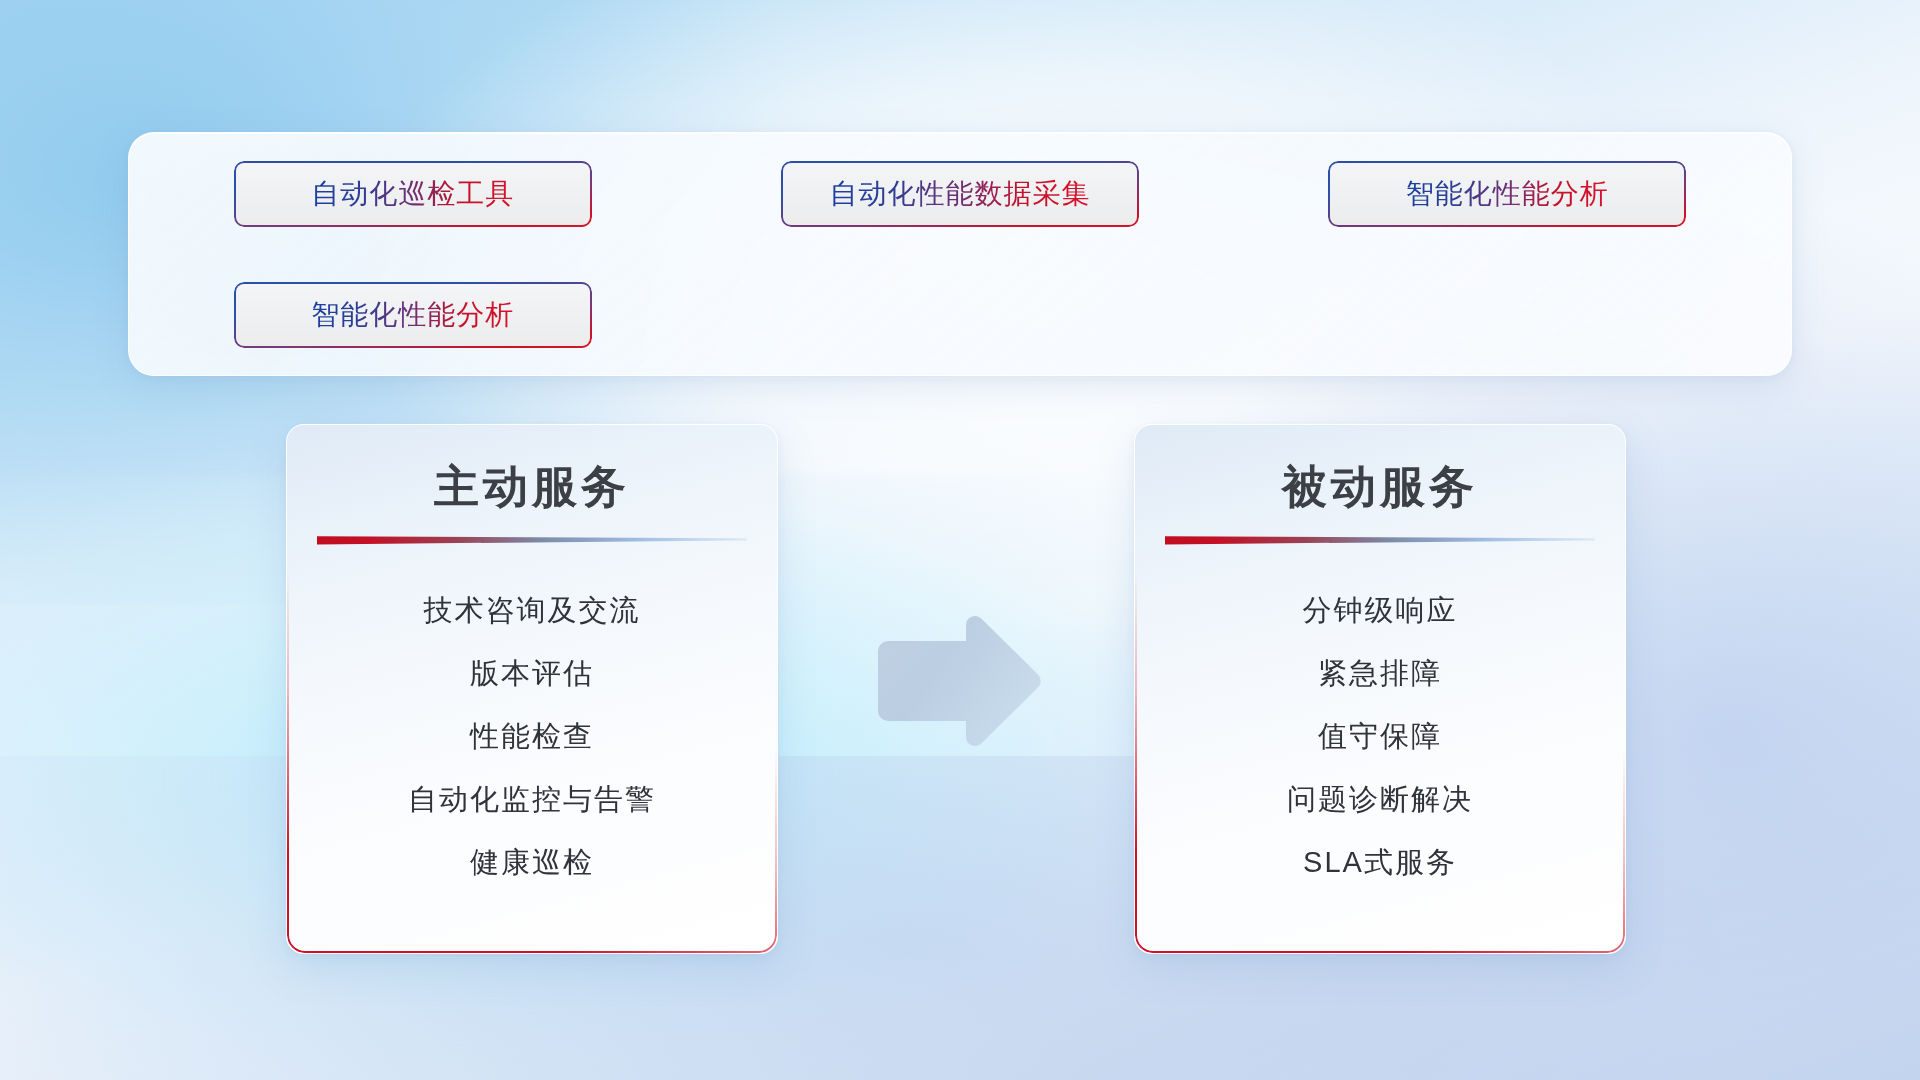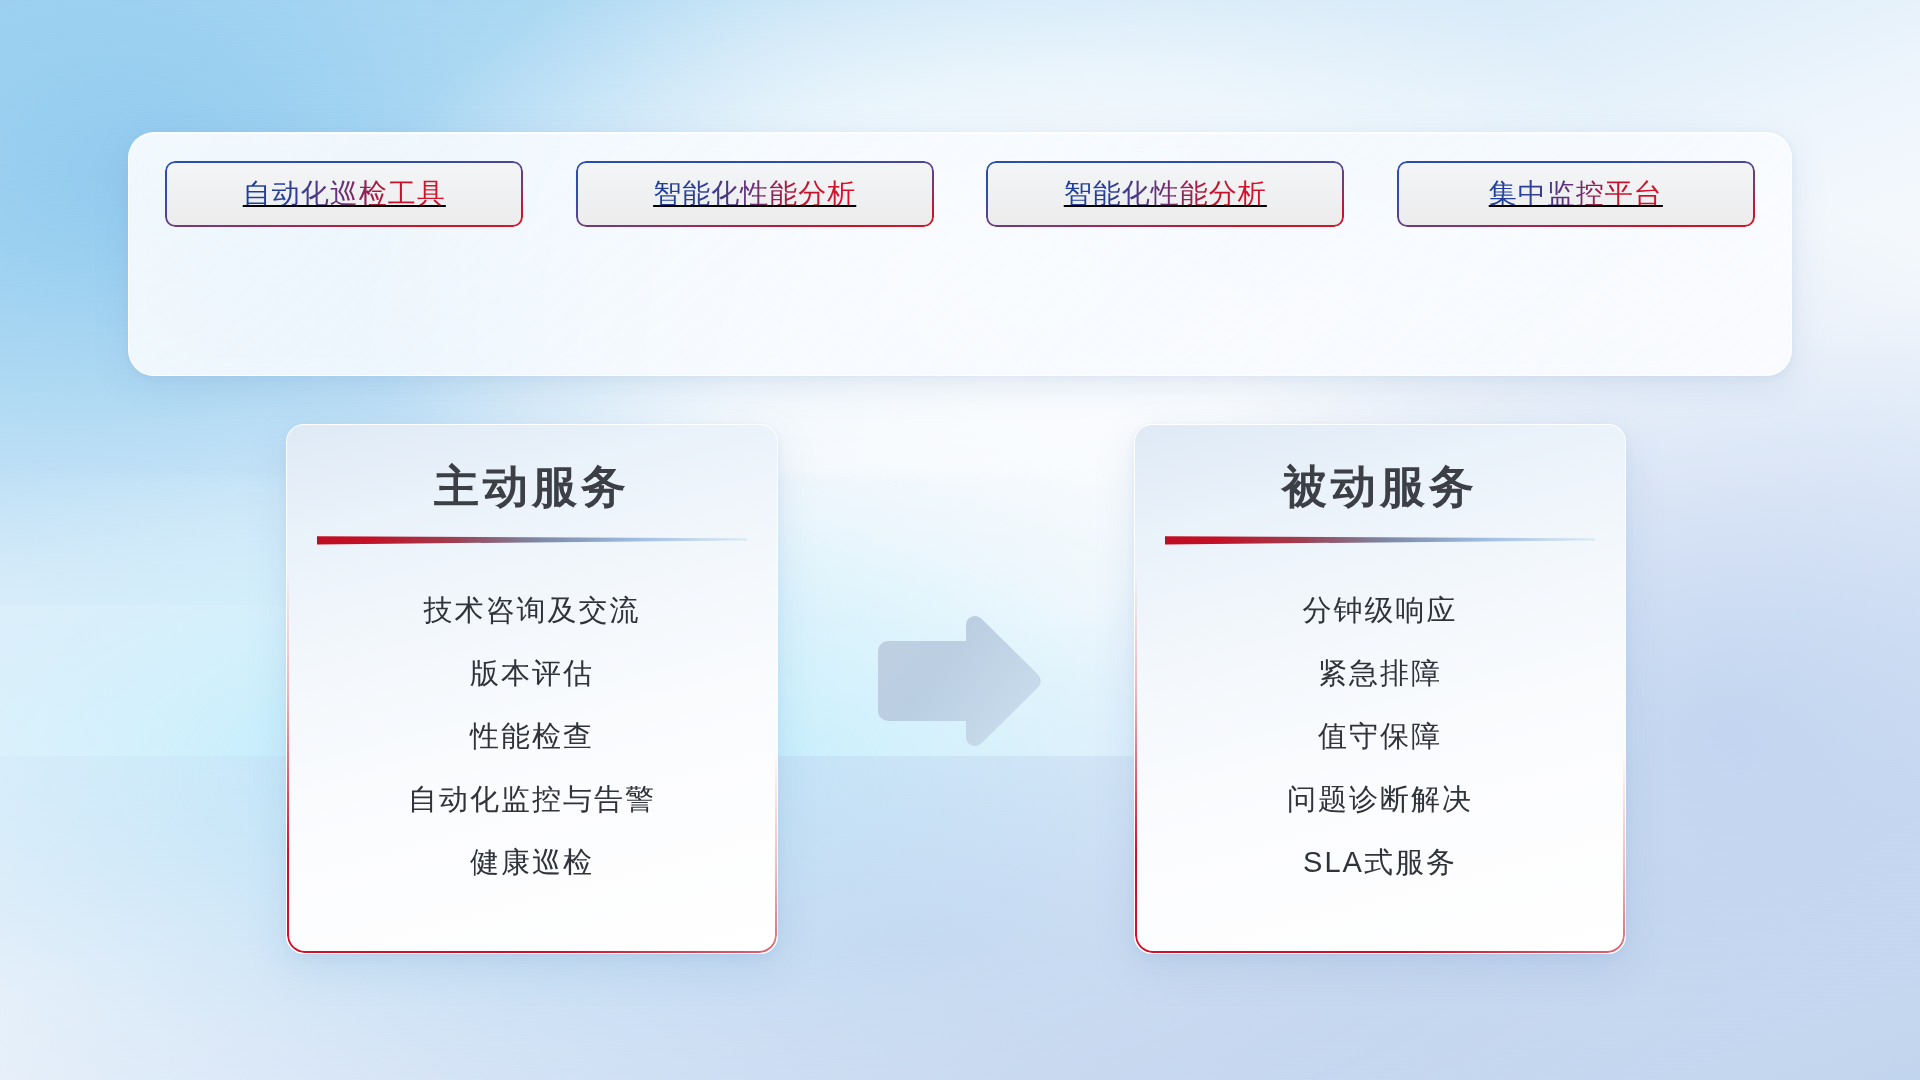--- a/index.html
+++ b/index.html
@@ -119,27 +119,26 @@
         rgba(250,252,255,0.80) 30%,
         rgba(246,250,254,0.72) 62%,
         rgba(252,253,255,0.86) 100%);
     border: 1px solid rgba(255,255,255,0.85);
     box-shadow:
        0 10px 34px rgba(110,150,195,0.17),
        0 2px 8px rgba(120,160,200,0.10),
        inset 0 1px 0 rgba(255,255,255,0.95);
     backdrop-filter: blur(8px);
     display: grid;
-    grid-template-columns: repeat(4, 1fr);
+    grid-template-columns: repeat(3, 1fr);
     grid-template-rows: repeat(2, 1fr);
     align-items: center;
     justify-items: center;
     padding: 0 10px;
     box-sizing: border-box;
-    text-decoration: underline;
   }
 
   .pill {
     position: relative;
     width: 358px;
     height: 66px;
     border-radius: 10px;
     display: flex;
     align-items: center;
     justify-content: center;
@@ -284,33 +283,33 @@
   <div class="bg-glow-bottom"></div>
   <div class="bg-noise"></div>
 </div>
 
 <div id="top-panel">
 
   <div class="pill">
     <span class="pill-label">自动化巡检工具</span>
   </div>
 
+  <div class="pill">
+    <span class="pill-label">自动化性能数据采集</span>
+  </div>
 
   <div class="pill">
     <span class="pill-label">智能化性能分析</span>
   </div>
 
   <div class="pill">
     <span class="pill-label">智能化性能分析</span>
   </div>
 
 
-  <div class="pill">
-    <span class="pill-label">集中监控平台</span>
-  </div>
 
 </div>
 
 <div id="card-proactive" class="service-card">
   <h2 class="card-title">主动服务</h2>
 
   <div class="card-divider">
     <svg viewBox="0 0 440 10" preserveAspectRatio="none" aria-hidden="true">
       <defs>
         <linearGradient id="divGradA" x1="0" y1="0" x2="1" y2="0">

